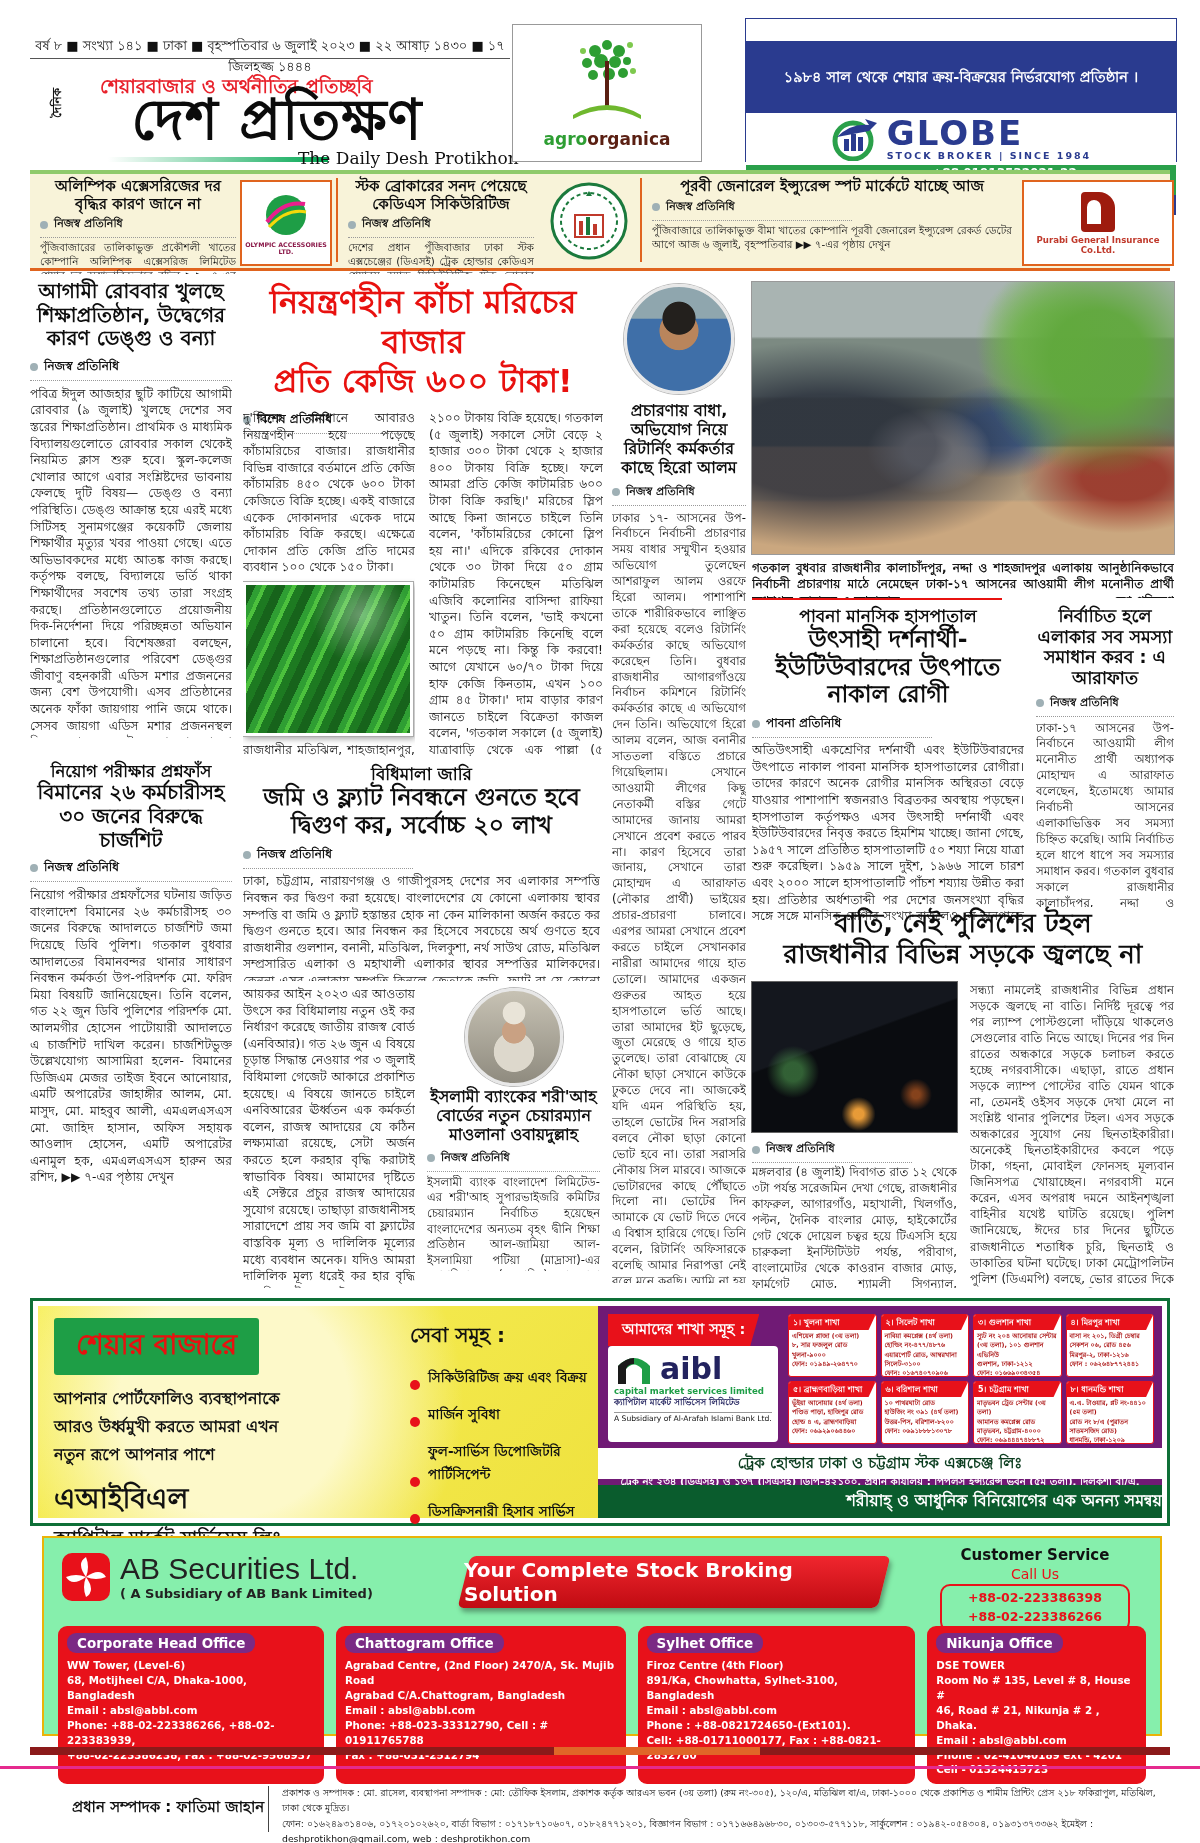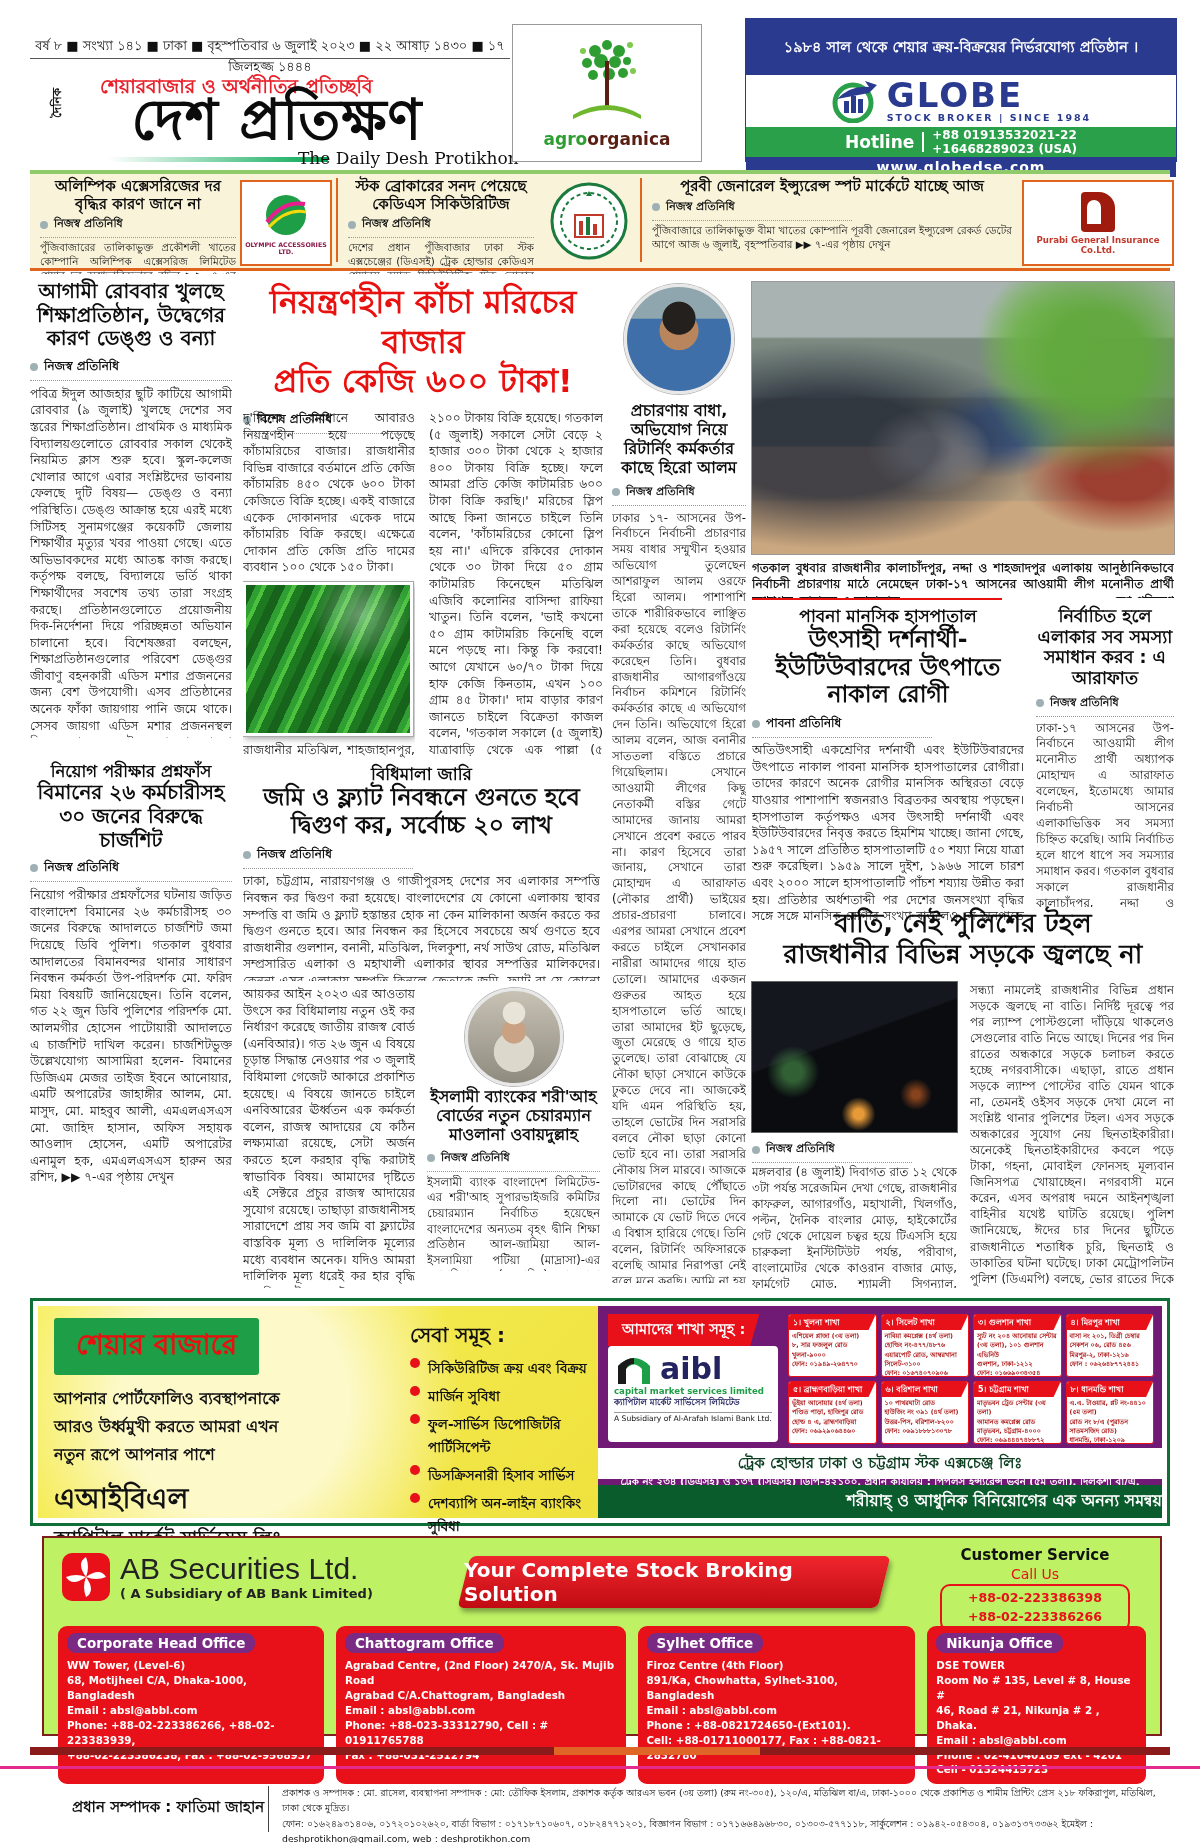--- a/index.html
+++ b/index.html
@@ -19,21 +19,21 @@
         align-items:center;justify-content:center;gap:3px;}
   .circle-photo{border-radius:50%;border:3px solid #e8e8e8;box-shadow:0 0 0 1px #bbb;}
   .card{background:#e8111a;border-radius:9px;padding:7px 9px;color:#fff;}
   .pill{display:inline-block;background:#7b2a84;color:#fff;font-weight:bold;font-size:13.5px;
         border-radius:9px;padding:2px 10px;margin-bottom:5px;}
   .cardbody{font-size:10.3px;font-weight:bold;line-height:1.45;white-space:pre-line;}
   .branch{background:#fff;border:1.5px solid #e8111a;border-radius:3px;overflow:hidden;}
   .branch .bt{background:#e8111a;color:#fff;font-weight:bold;font-size:8px;padding:1px 4px;
         clip-path:polygon(0 0,100% 0,92% 100%,0 100%);}
   .branch .bb{font-size:6.4px;line-height:1.45;padding:2px 3px;color:#a11;white-space:pre-line;font-weight:bold;}
-  .svcitem{display:flex;align-items:flex-start;gap:8px;font-size:13.5px;font-weight:bold;margin:5px 0;}
+  .svcitem{display:flex;align-items:flex-end;gap:8px;font-size:13.5px;font-weight:bold;margin:14px 0;}
   .svcdot{width:10px;height:10px;border-radius:50%;background:#e8111a;flex:0 0 auto;}
 </style>
 </head>
 <body>
 
 <div id="page">
 
   <div class="abs ctr" style="left:30px;top:36px;width:480px;font-size:13px;">বর্ষ ৮ ■ সংখ্যা ১৪১ ■ ঢাকা ■ বৃহস্পতিবার ৬ জুলাই ২০২৩ ■ ২২ আষাঢ় ১৪৩০ ■ ১৭ জিলহজ্জ ১৪৪৪</div>
   <div class="abs" style="left:30px;top:58px;width:480px;height:1px;background:#555;"></div>
 
@@ -62,21 +62,21 @@
       </g>
       <path d="M38 30 L42 30 L42 78 L38 78 Z" fill="#5a1f12"></path>
       <path d="M6 84 Q40 64 74 84 L74 88 Q40 70 6 88 Z" fill="#6fb82e"></path>
     </svg>
     <div class="abs" style="left:0;top:104px;width:188px;text-align:center;font-size:17px;font-weight:bold;">
       <span style="color:#2e9e33;">agro</span><span style="color:#5a1f12;">organica</span>
     </div>
   </div>
 
   <div class="abs" style="left:745px;top:18px;width:430px;height:142px;border:1px solid #2a3b8f;">
-    <div style="background:#2a3b8f;color:#fff;height:40px;display:flex;align-items:center;justify-content:center;text-align:center;font-size:14.5px;font-weight:bold;line-height:1.25;padding:8px 8px;">১৯৮৪ সাল থেকে শেয়ার ক্রয়-বিক্রয়ের নির্ভরযোগ্য প্রতিষ্ঠান ।</div>
+    <div style="background:#2a3b8f;color:#fff;height:40px;display:flex;align-items:center;justify-content:center;text-align:center;font-size:14.5px;font-weight:bold;line-height:1.25;padding:16px 8px;margin-top:22px;">১৯৮৪ সাল থেকে শেয়ার ক্রয়-বিক্রয়ের নির্ভরযোগ্য প্রতিষ্ঠান ।</div>
     <div style="background:#fff;height:52px;display:flex;align-items:center;justify-content:center;gap:10px;">
       <svg width="46" height="44" viewBox="0 0 46 44">
         <circle cx="22" cy="24" r="18" fill="none" stroke="#2aa04a" stroke-width="5"></circle>
         <rect x="13" y="22" width="5" height="12" fill="#2a3b8f"></rect>
           <rect x="20" y="17" width="5" height="17" fill="#2a3b8f"></rect>
           <rect x="27" y="20" width="5" height="14" fill="#2a3b8f"></rect>
         <path d="M6 20 Q20 6 38 8 L34 2 L46 6 L38 14 Z" fill="#2a3b8f"></path>
       </svg>
       <div>
         <div style="font-size:34px;font-weight:bold;color:#2a3b8f;line-height:.95;letter-spacing:2px;">GLOBE</div>
@@ -396,21 +396,21 @@
         <div style="position:absolute;left:0;top:142px;width:100%;background:#fff;color:#0b3d1f;font-size:15px;font-weight:bold;text-align:center;padding:3px 0;">ট্রেক হোল্ডার ঢাকা ও চট্টগ্রাম স্টক এক্সচেঞ্জ লিঃ</div>
         <div style="position:absolute;left:0;top:168px;width:100%;color:#fff;font-size:10.2px;font-weight:bold;text-align:center;line-height:1.5;">
           <div>ট্রেক নং ২৩৪ (ডিএসই) ও ১৩৭ (সিএসই) ডিপি-৪২১০০,  প্রধান কার্যালয় : পিপলস ইন্স্যুরেন্স ভবন (৫ম তলা), দিলকুশা বা/এ, ঢাকা-১০০০</div>
           <div>ফোন : +৮৮-০২-৪৭১৬০৭৮৬, ৪৭১৬০৭৮৭ (পিবিএক্স), E-mail : cmsd@al-arafahbank.com</div>
         </div>
         <div style="position:absolute;left:0;bottom:0;width:100%;background:#0a5c2d;color:#fff;font-size:16px;font-weight:bold;text-align:right;padding:3px 0;">শরীয়াহ্‌ ও আধুনিক বিনিয়োগের এক অনন্য সমন্বয়</div>
       </div>
     </div>
   </div>
 
-  <div class="abs" style="left:42px;top:1536px;width:1120px;height:200px;border:2px solid #7f1d1d;background:#bef264;box-sizing:border-box;">
+  <div class="abs" style="left:42px;top:1536px;width:1120px;height:200px;border:2px solid #eab308;background:#86efac;box-sizing:border-box;">
     <div style="position:absolute;left:18px;top:14px;display:flex;align-items:center;gap:10px;">
       <svg width="48" height="48" viewBox="0 0 48 48">
         <rect x="0" y="0" width="48" height="48" rx="10" fill="#e8111a"></rect>
         <g fill="#fff">
           <path d="M24 24 Q14 10 24 4 Q28 14 24 24Z"></path>
             <path d="M24 24 Q38 14 44 24 Q34 28 24 24Z"></path>
           <path d="M24 24 Q34 38 24 44 Q20 34 24 24Z"></path>
             <path d="M24 24 Q10 34 4 24 Q14 20 24 24Z"></path>
         </g>
       </svg>

